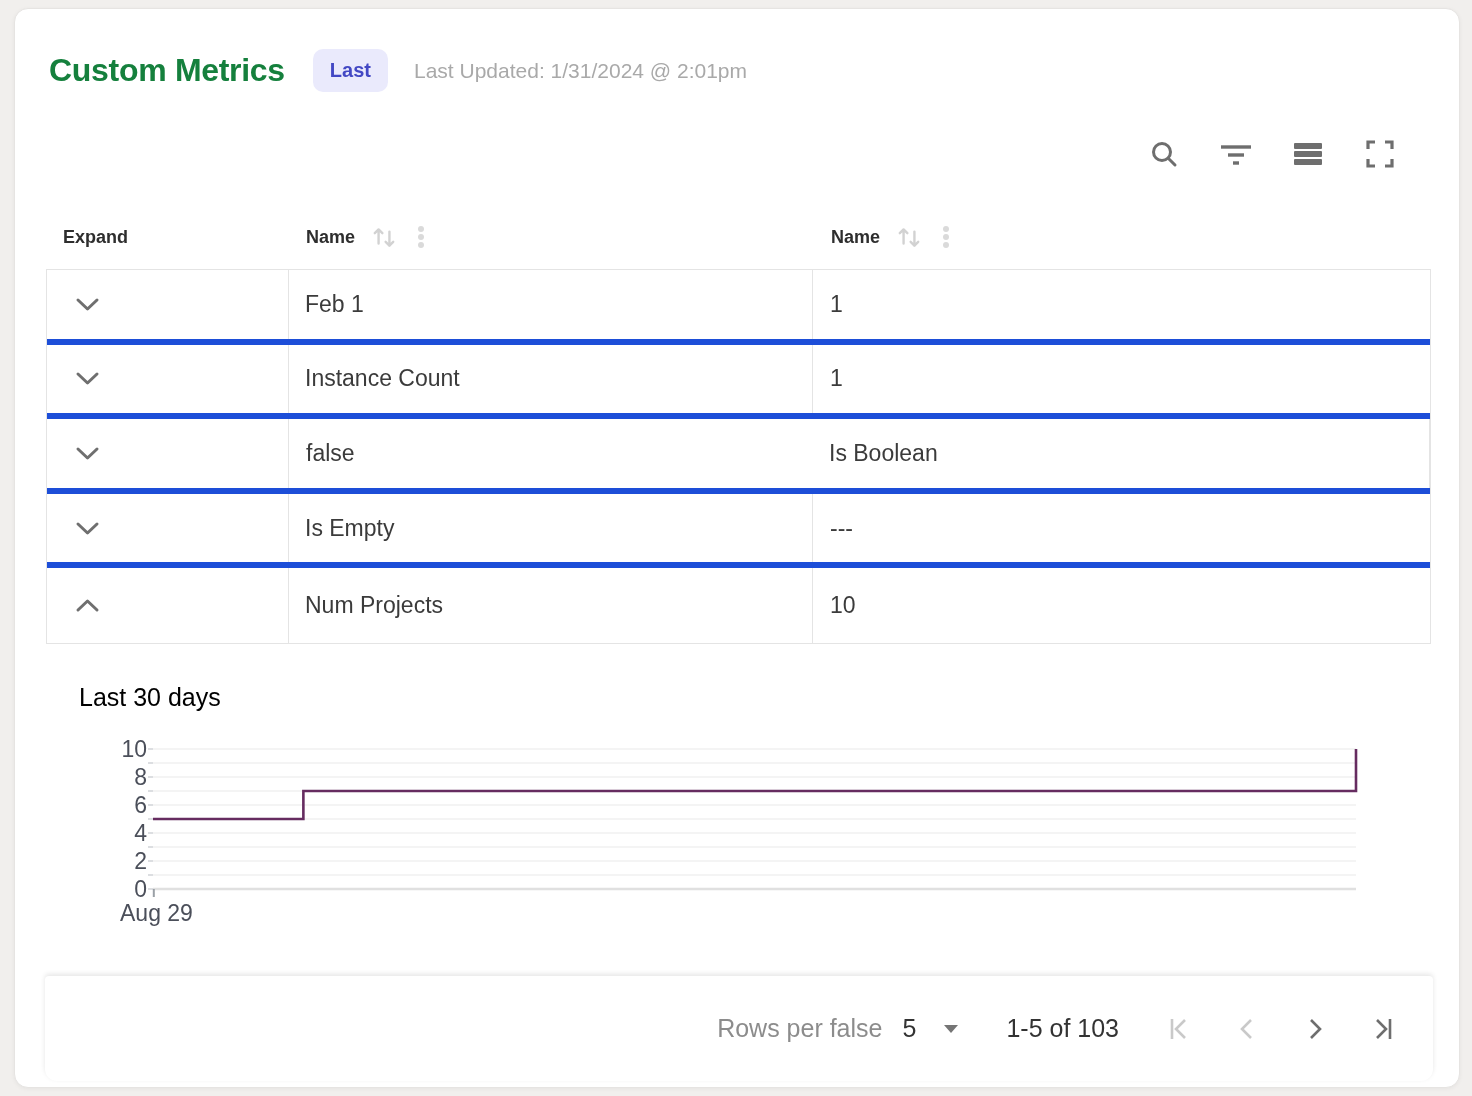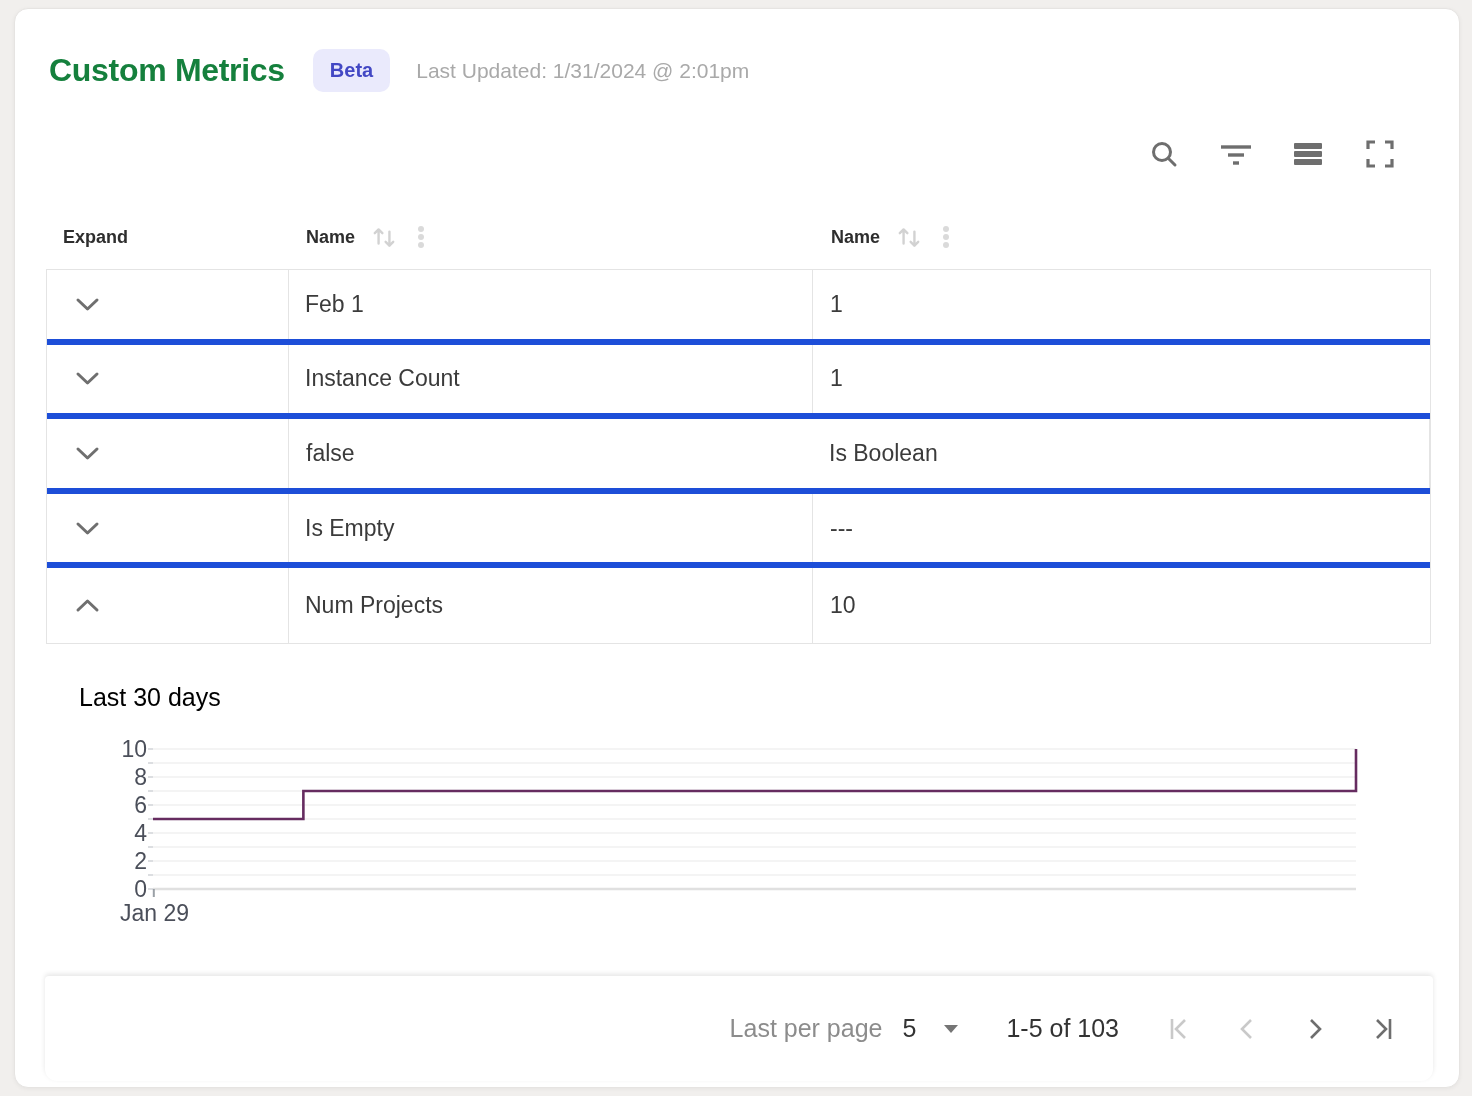--- a/index.html
+++ b/index.html
@@ -74,21 +74,21 @@
   .pbtn { background: none; border: none; cursor: pointer; padding: 0; display: flex; color: #6e6e6e; }
   .pbtn.disabled { color: #c9c9c9; cursor: default; }
 </style>
 </head>
 <body>
 
 <div class="card">
 
   <div class="hdr">
     <span class="title">Custom Metrics</span>
-    <span class="badge">Beta</span>
+    <span class="badge">Last</span>
     <span class="updated">Last Updated: 1/31/2024 @ 2:01pm</span>
   </div>
 
   <div class="toolbar">
     <button class="tbtn">
       <svg width="32" height="32" viewBox="0 0 32 32" fill="none">
         <circle cx="14" cy="14" r="8.5" stroke="currentColor" stroke-width="3"></circle>
         <path d="M20.5 20.5 L27 27" stroke="currentColor" stroke-width="3" stroke-linecap="round"></path>
       </svg>
     </button>
@@ -244,25 +244,25 @@
           <line x1="0" y1="29" x2="1203" y2="29" stroke="#f0f0f0" stroke-width="1.4"></line>
           <line x1="-5" y1="29" x2="0" y2="29" stroke="#c9ccd1" stroke-width="1.3"></line>
           <line x1="0" y1="15" x2="1203" y2="15" stroke="#f0f0f0" stroke-width="1.4"></line>
           <line x1="-5" y1="15" x2="0" y2="15" stroke="#c9ccd1" stroke-width="1.3"></line>
           <line x1="0" y1="1" x2="1203" y2="1" stroke="#f0f0f0" stroke-width="1.4"></line>
           <line x1="-5" y1="1" x2="0" y2="1" stroke="#c9ccd1" stroke-width="1.3"></line>
           <line x1="0.8" y1="141" x2="0.8" y2="149" stroke="#9aa0a6" stroke-width="2"></line>
           <path d="M0 71 L150.375 71 L150.375 43 L1203 43 L1203 1" fill="none" stroke="#662c60" stroke-width="2.6"></path>
         </svg>
     </div>
-    <div class="x-label">Jan 29</div>
+    <div class="x-label">Aug 29</div>
   </div>
 
   <div class="footer">
-    <span class="rpp-label">Last per page</span>
+    <span class="rpp-label">Rows per false</span>
     <button class="rpp-select">
       <span class="rpp-value">5</span>
       <span class="rpp-caret">
         <svg width="18" height="12" viewBox="0 0 18 12" fill="#757575">
             <path d="M2 2 L9 10 L16 2 Z"></path>
           </svg>
       </span>
     </button>
     <span class="range">1-5 of 103</span>
     <div class="pager">

